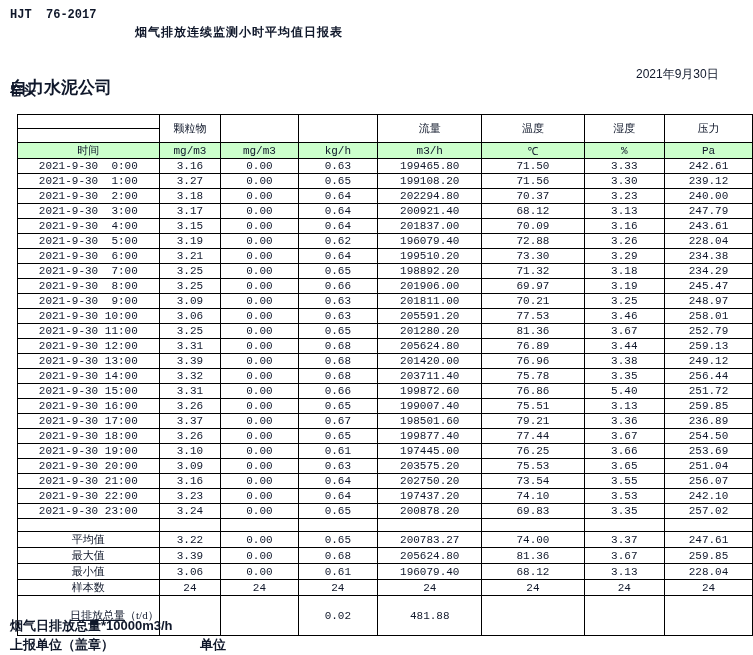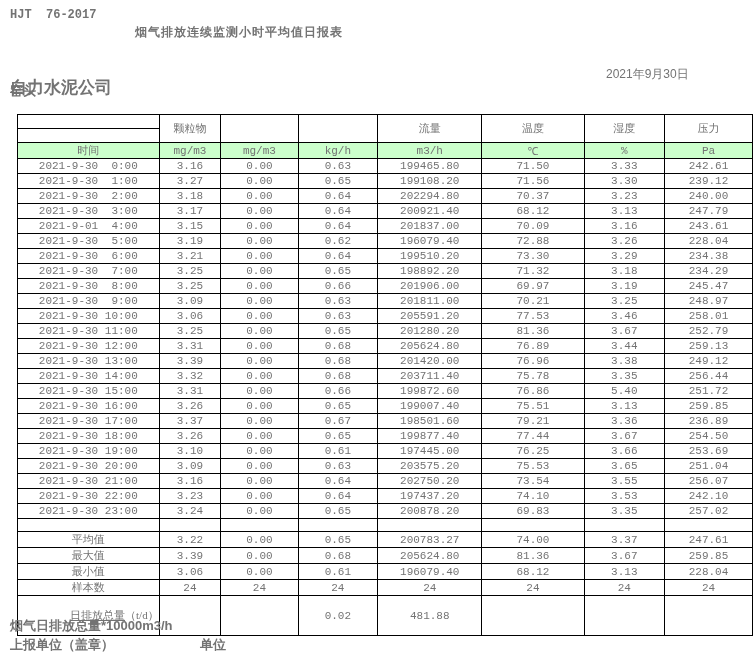--- a/index.html
+++ b/index.html
@@ -1,23 +1,23 @@
 <!DOCTYPE html>
 <html><head>
 <meta charset="utf-8">
 <style>
   html,body{margin:0;padding:0;background:#ffffff;}
   #page{position:relative;width:753px;height:655px;background:#ffffff;overflow:hidden;
-        font-family:"Liberation Sans","DejaVu Sans",sans-serif;color:#737373;}
+        font-family:"Liberation Sans","DejaVu Sans",sans-serif;color:#0f172a;}
   .doc-code{position:absolute;left:10px;top:8px;font-size:12px;font-weight:bold;white-space:pre;
             font-family:"Liberation Mono","DejaVu Sans Mono",monospace;}
   .title{position:absolute;left:135px;top:24px;font-size:12px;font-weight:bold;letter-spacing:1px;}
   .company{position:absolute;left:10px;top:76px;font-size:17px;font-weight:bold;}
   .stack{position:absolute;left:10px;top:82px;font-size:13px;font-weight:bold;}
-  .rdate{position:absolute;left:606px;top:66px;font-size:12px;}
+  .rdate{position:absolute;left:636px;top:66px;font-size:12px;}
 
   table.rpt{position:absolute;left:17px;top:114px;border-collapse:collapse;table-layout:fixed;}
   table.rpt td{border:1px solid #000;padding:0;font-size:11px;text-align:center;
                font-family:"Liberation Mono","DejaVu Sans Mono",monospace;
                white-space:pre;overflow:hidden;vertical-align:middle;}
   td.cn{font-family:"Liberation Sans","DejaVu Sans",sans-serif;font-size:12px;}
   tr.h-sub td{height:13px;}
   tr.h-unit td{height:15px;background:#ccffcc;}
   tr.h-data td{height:14px;}
   tr.h-blank td{height:12px;}
@@ -114,21 +114,21 @@
           <td class="c-time">2021-9-30  3:00</td>
           <td>3.17</td>
           <td>0.00</td>
           <td>0.64</td>
           <td>200921.40</td>
           <td>68.12</td>
           <td>3.13</td>
           <td>247.79</td>
         </tr>
         <tr class="h-data">
-          <td class="c-time">2021-9-01  4:00</td>
+          <td class="c-time">2021-9-30  4:00</td>
           <td>3.15</td>
           <td>0.00</td>
           <td>0.64</td>
           <td>201837.00</td>
           <td>70.09</td>
           <td>3.16</td>
           <td>243.61</td>
         </tr>
         <tr class="h-data">
           <td class="c-time">2021-9-30  5:00</td>

